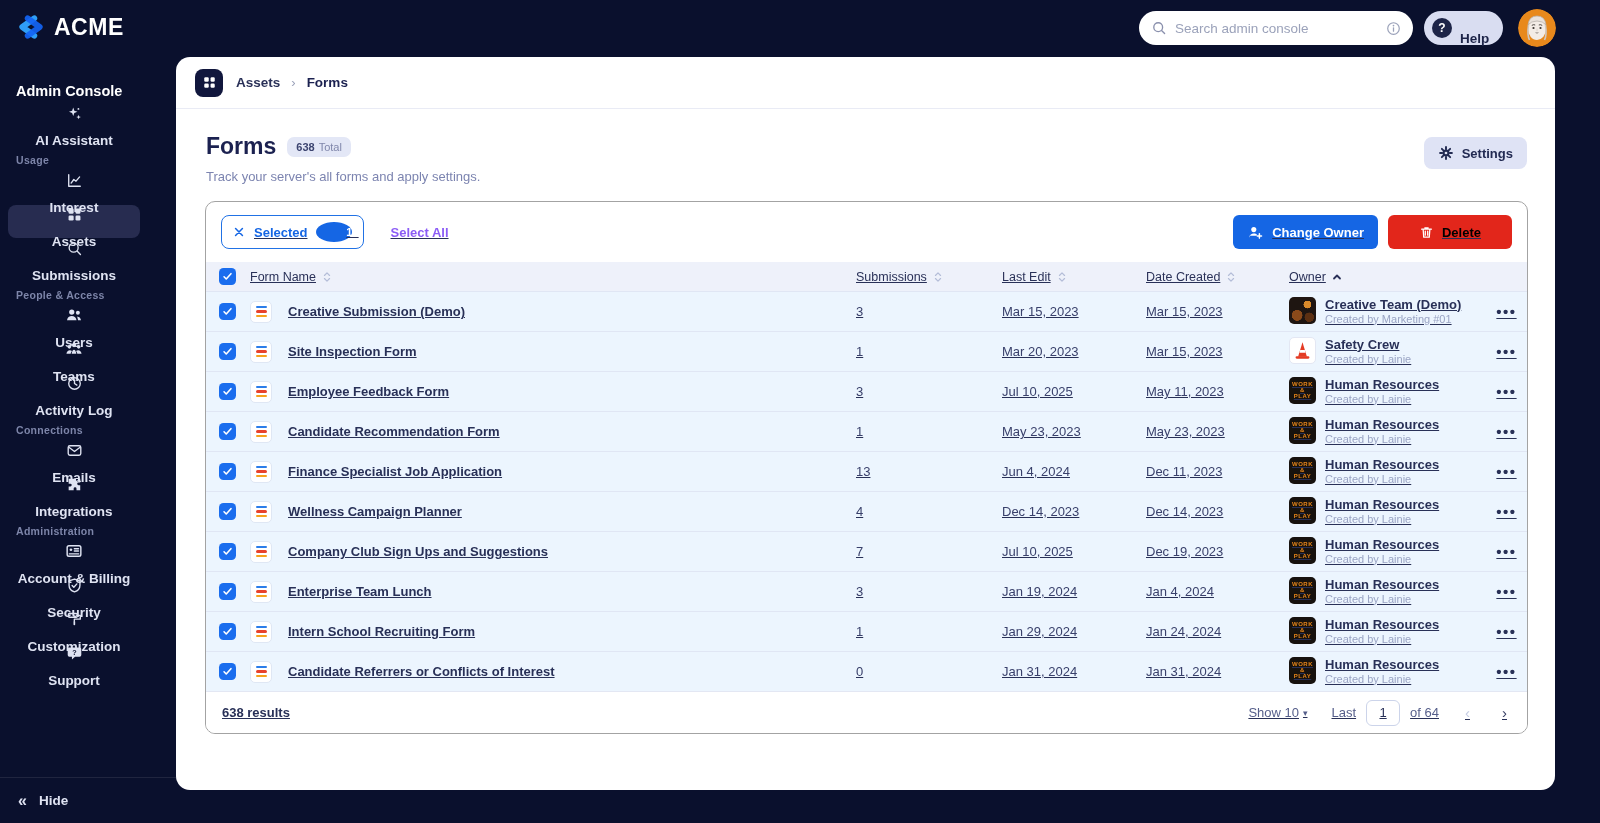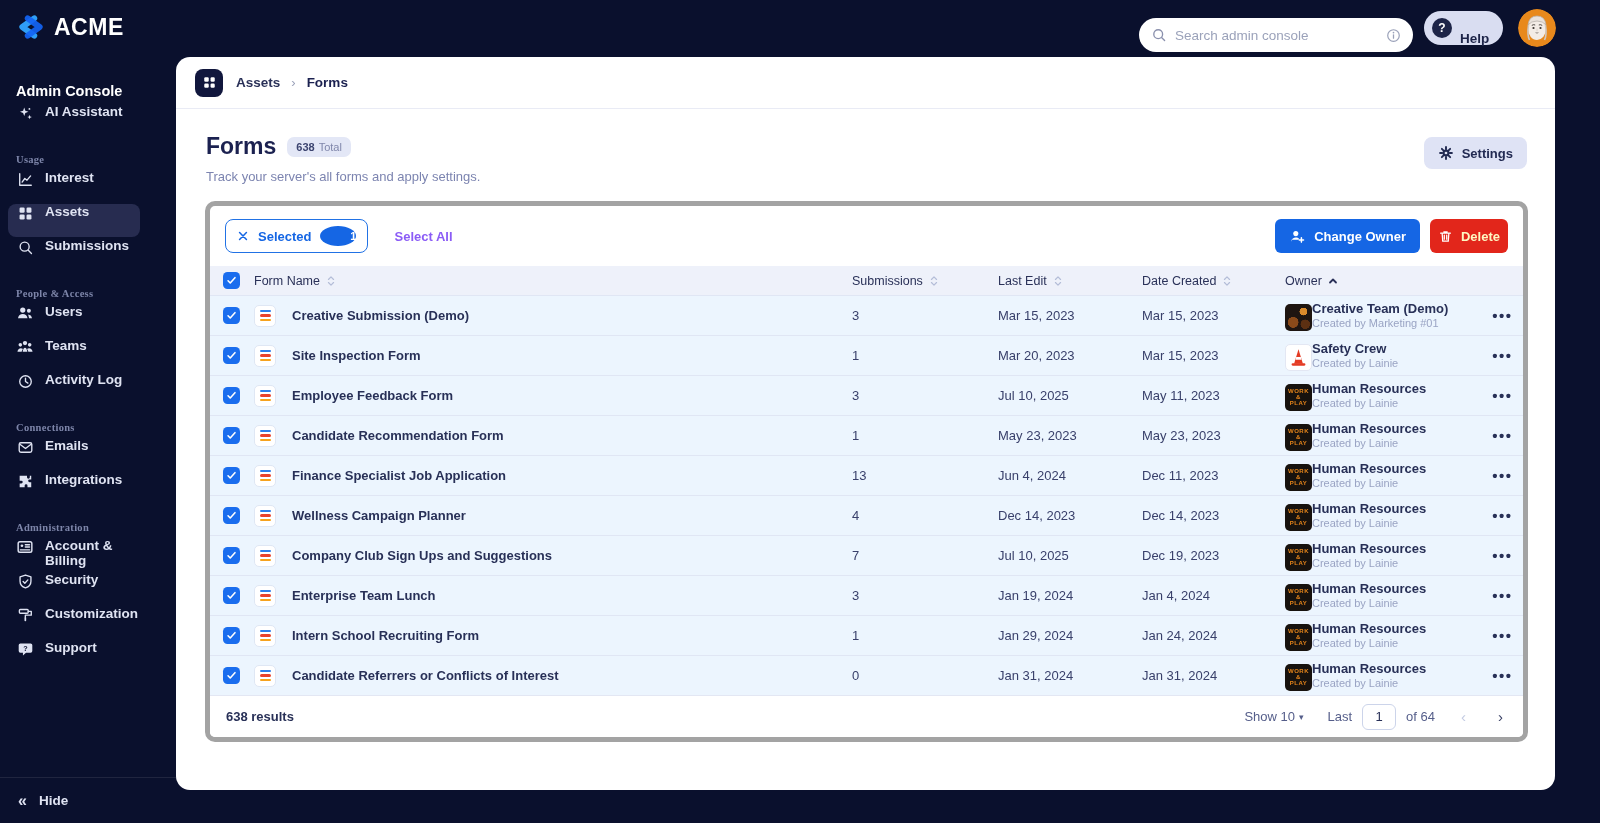--- a/index.html
+++ b/index.html
@@ -7,35 +7,35 @@
   body {
     font-family:"Liberation Sans", sans-serif;
     background:#0A102D;
     color:#283057;
     position:relative;
   }
   
   .topbar { position:absolute; left:0; top:0; width:1600px; height:57px; background:#0A102D; display:flex; align-items:center; }
   .brand { display:flex; align-items:flex-start; gap:8px; margin-left:16px; }
   .brand-name { color:#fff; font-size:23px; font-weight:800; letter-spacing:.5px; }
-  .search-wrap { position:absolute; left:1139px; top:18px; width:274px; height:34px; background:#fff; border-radius:17px; display:flex; align-items:center; }
+  .search-wrap { position:absolute; left:1139px; top:11px; width:274px; height:34px; background:#fff; border-radius:17px; display:flex; align-items:center; }
   .search-wrap svg.mag { margin-left:12px; }
   .search-input { flex:1; border:none; outline:none; background:transparent; font-size:13.5px; color:#283057; padding:0 8px; font-family:"Liberation Sans",sans-serif; }
   .search-input::placeholder { color:#9BA2BA; }
   .info-ic { margin-right:11px; }
   .help-btn { position:absolute; left:1424px; top:11px; height:34px; padding:0 14px 0 8px; background:#D9DDF1; border-radius:17px; display:flex; align-items:center; gap:8px; border:none; cursor:pointer; }
   .help-circ { width:20px; height:20px; border-radius:50%; background:#1D2448; color:#fff; font-size:12px; font-weight:700; display:flex; align-items:center; justify-content:center; }
   .help-label { font-size:13.5px; font-weight:700; color:#1D2448;margin-top:21px; }
   .avatar-top { position:absolute; left:1518px; top:9px; width:38px; height:38px; border-radius:50%; overflow:hidden; cursor:pointer; }
 
   
   .sidebar { position:absolute; left:0; top:57px; width:148px; height:766px; background:#0A102D; }
   .console-label { color:#FFFFFF; font-size:14.5px; font-weight:700; padding:26px 16px 4px 16px; }
-  .side-section-label { color:#7D85A9; font-size:10.5px; font-weight:700; letter-spacing:.3px; padding:16px 16px 4px 16px;font-family:Liberation Serif, serif; }
-  .side-item { display:flex; align-items:flex-start; gap:11px; height:33px; margin:1px 8px; padding:0 8px; border-radius:8px; color:#DFE3F2; font-size:13.5px; font-weight:600; cursor:pointer; }
+  .side-section-label { color:#7D85A9; font-size:10.5px; font-weight:700; letter-spacing:.3px; padding:16px 16px 4px 16px; }
+  .side-item { display:flex; align-items:center; gap:11px; height:33px; margin:1px 8px; padding:0 8px; border-radius:8px; color:#DFE3F2; font-size:13.5px; font-weight:600; cursor:pointer;flex-direction:column; }
   .side-item.active { background:#272C50; }
   .side-item .ic { width:18px; height:18px; display:flex; align-items:center; justify-content:center; flex:none; }
   .hide-bar { position:absolute; bottom:0; left:0; width:176px; height:46px; border-top:1px solid rgba(255,255,255,.09); display:flex; align-items:center; gap:12px; padding-left:18px; color:#DFE3F2; font-size:13.5px; font-weight:700; cursor:pointer; }
   .hide-bar .chev { font-size:16px; }
 
   
   .card { position:absolute; left:176px; top:57px; width:1379px; height:733px; background:#fff; border-radius:14px; overflow:hidden; }
   .crumbbar { height:52px; display:flex; align-items:center; padding:0 19px; border-bottom:1px solid #E9EBF5; }
   .crumb-icon { width:28px; height:28px; background:#11173D; border-radius:8px; display:flex; align-items:center; justify-content:center; margin-right:13px; }
   .crumb-link { font-size:13.5px; font-weight:600; color:#2A3158; cursor:pointer; }
@@ -45,44 +45,44 @@
   .pagehead { padding:24px 30px 0 30px; position:relative; }
   .title-row { display:flex; align-items:center; gap:11px; }
   .page-title { font-size:23px; font-weight:800; color:#1B2150; }
   .total-badge { background:#E3E7F6; border-radius:7px; padding:4px 9px; font-size:11px; display:flex; gap:4px; align-items:center; }
   .total-count { font-weight:800; color:#3C4470; }
   .total-suffix { color:#8087AB; font-weight:500; }
   .page-sub { margin-top:9px; font-size:13px; color:#7C84B0; }
   .settings-btn { position:absolute; right:28px; top:28px; height:32px; background:#DFE3F5; border:none; border-radius:8px; padding:0 14px; display:flex; align-items:center; gap:8px; font-size:13px; font-weight:700; color:#222A52; cursor:pointer; }
 
   
-  .table-box { margin:17px 28px 0 29px; width:1323px; border:5px solid #a3a3a3; border-radius:10px; overflow:hidden; background:#fff; }
+  .table-box { margin:17px 28px 0 29px; width:1323px; border:1px solid #a3a3a3; border-radius:10px; overflow:hidden; background:#fff;text-decoration:underline; }
   .tb-toolbar { height:60px; display:flex; align-items:center; padding:0 15px; }
   .selected-btn { height:34px; border:1.5px solid #2172E5; background:#fff; border-radius:8px; display:flex; align-items:center; gap:9px; padding:0 11px; cursor:pointer; }
   .selected-label { color:#1566E4; font-size:13px; font-weight:700; }
   .sel-badge { width:20px; height:20px; border-radius:50%; background:#1566E4; color:#fff; font-size:11px; font-weight:700; display:flex; align-items:center; justify-content:center;padding-left:36px; }
   .select-all { margin-left:26px; border:none; background:none; color:#8b5cf6; font-size:13px; font-weight:700; cursor:pointer; }
   .tb-actions { margin-left:auto; display:flex; gap:10px; }
   .btn-blue { height:34px; background:#1566E4; border:none; border-radius:6px; color:#fff; font-size:13px; font-weight:700; display:flex; align-items:center; gap:8px; padding:0 14px; cursor:pointer; }
-  .btn-red { height:34px; background:#E2261B; border:none; border-radius:6px; color:#fef9c3; font-size:13px; font-weight:700; display:flex; align-items:center; gap:8px; padding:0 8px; cursor:pointer; }
+  .btn-red { height:34px; background:#E2261B; border:none; border-radius:6px; color:#000000; font-size:13px; font-weight:700; display:flex; align-items:center; gap:8px; padding:0 31px; cursor:pointer; }
 
   .grid-row { display:grid; grid-template-columns:44px 28px 1fr 146px 144px 143px 197px 41px; align-items:center; }
   .thead { background:#EEF1FA; height:29px; font-size:12.5px; font-weight:500; color:#2A3158; }
   .th-cell { display:flex; align-items:center; gap:6px; }
   .th-formname { grid-column:2 / 4; }
   .cb { width:17px; height:17px; border-radius:4.5px; background:#1A6DEE; display:flex; align-items:center; justify-content:center; margin-left:13px; cursor:pointer; flex:none; }
 
   .trow { height:40px; background:#ECF5FE; border-top:1px solid #E0E6F4; font-size:13px; color:#39406B; }
   .form-ic { width:22px; height:22px; background:#fff; border:1px solid #DFE7F4; border-radius:5px; display:flex; flex-direction:column; align-items:center; justify-content:center; gap:1.8px; }
   .form-ic i { display:block; width:11px; height:2.6px; border-radius:2px; }
   .form-ic i:nth-child(1){ background:#2B7DE9; }
   .form-ic i:nth-child(2){ background:#E8422C; }
   .form-ic i:nth-child(3){ background:#F6A21D; }
   .fname { font-weight:600; color:#283057; padding-left:10px; }
-  .owner-cell { display:flex; align-items:flex-end; gap:0; }
+  .owner-cell { display:flex; align-items:flex-start; gap:9px; }
   .owner-av { width:27px; height:27px; border-radius:5px; flex:none; overflow:hidden; }
   .avatar--creative { background: radial-gradient(circle at 68% 28%, #D98A2B 0 14%, transparent 15%), radial-gradient(circle at 30% 68%, #8A4A1A 0 20%, transparent 21%), radial-gradient(circle at 75% 75%, #5c3012 0 16%, transparent 17%), #1E1511; }
   .avatar--cone { background:#fff; border:1px solid #E3E7F3; display:flex; align-items:center; justify-content:center; }
   .avatar--hr { background:#17120E; display:flex; flex-direction:column; align-items:center; justify-content:center; line-height:1; }
   .avatar--hr b { color:#E8861A; font-size:6px; font-weight:700; letter-spacing:.5px; }
   .owner-name { font-weight:700; color:#283057; font-size:13px; line-height:1.25; }
   .owner-sub { color:#9AA4C4; font-size:11px; line-height:1.25; }
   .dots { color:#283057; font-size:15px; font-weight:800; letter-spacing:1.5px; cursor:pointer; text-align:center; }
 
   .tfoot { height:42px; background:#fff; border-top:1px solid #E3E7F3; display:flex; align-items:center; padding:0 20px 0 16px; }

